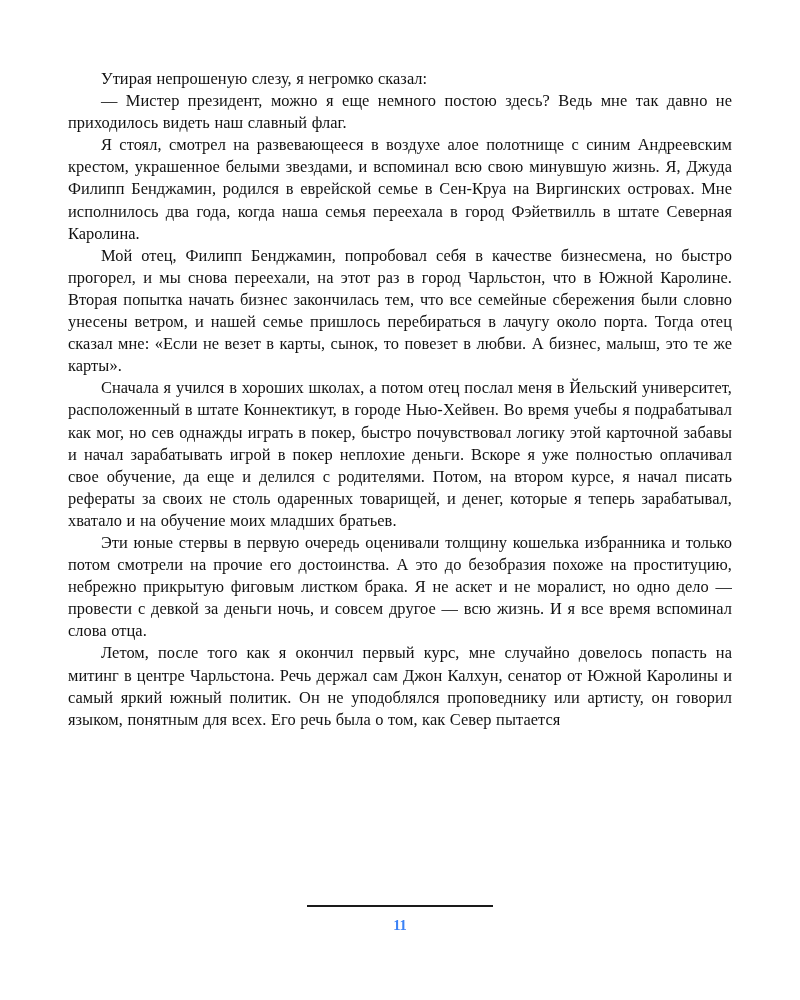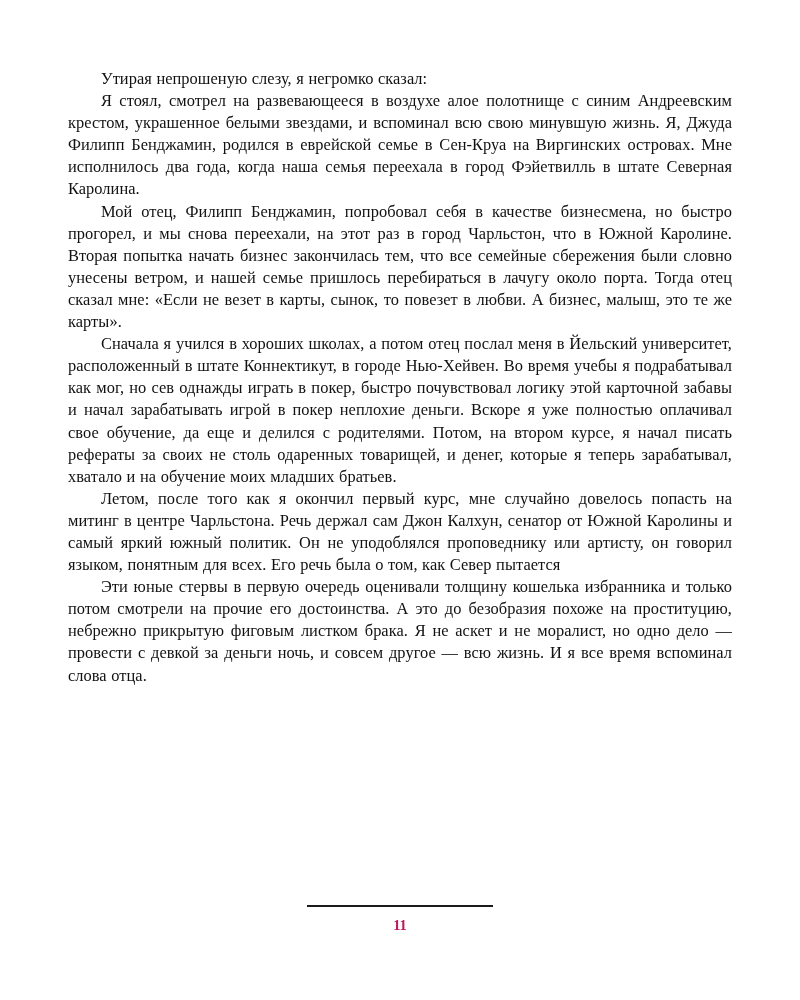--- a/index.html
+++ b/index.html
@@ -52,36 +52,37 @@
   .footer-rule {
     width: 186px;
     height: 2px;
     background: #1a1a1a;
     margin: 0 auto 10px auto;
   }
   .page-number {
     font-family: "Liberation Serif", serif;
     font-size: 14.5px;
     font-weight: bold;
-    color: #be185d;
+    color: #3b82f6;
     line-height: 16px;
   }
 </style>
 </head>
 <body>
 
 <div class="page">
 
   <div class="text-body">
     <p class="para">Утирая непрошеную слезу, я негромко сказал:</p>
+    <p class="para dash">— Мистер президент, можно я еще немного постою здесь? Ведь мне так давно не приходилось видеть наш славный флаг.</p>
     <p class="para">Я стоял, смотрел на развевающееся в воздухе алое полотнище с синим Андреевским крестом, украшенное белыми звездами, и вспоминал всю свою минувшую жизнь. Я, Джуда Филипп Бенджамин, родился в еврейской семье в Сен-Круа на Виргинских островах. Мне исполнилось два года, когда наша семья переехала в город Фэйетвилль в штате Северная Каролина.</p>
     <p class="para">Мой отец, Филипп Бенджамин, попробовал себя в качестве бизнесмена, но быстро прогорел, и мы снова переехали, на этот раз в город Чарльстон, что в Южной Каролине. Вторая попытка начать бизнес закончилась тем, что все семейные сбережения были словно унесены ветром, и нашей семье пришлось перебираться в лачугу около порта. Тогда отец сказал мне: «Если не везет в карты, сынок, то повезет в любви. А бизнес, малыш, это те же карты».</p>
     <p class="para">Сначала я учился в хороших школах, а потом отец послал меня в Йельский университет, расположенный в штате Коннектикут, в городе Нью-Хейвен. Во время учебы я подрабатывал как мог, но сев однажды играть в покер, быстро почувствовал логику этой карточной забавы и начал зарабатывать игрой в покер неплохие деньги. Вскоре я уже полностью оплачивал свое обучение, да еще и делился с родителями. Потом, на втором курсе, я начал писать рефераты за своих не столь одаренных товарищей, и денег, которые я теперь зарабатывал, хватало и на обучение моих младших братьев.</p>
+    <p class="para">Эти юные стервы в первую очередь оценивали толщину кошелька избранника и только потом смотрели на прочие его достоинства. А это до безобразия похоже на проституцию, небрежно прикрытую фиговым листком брака. Я не аскет и не моралист, но одно дело — провести с девкой за деньги ночь, и совсем другое — всю жизнь. И я все время вспоминал слова отца.</p>
     <p class="para">Летом, после того как я окончил первый курс, мне случайно довелось попасть на митинг в центре Чарльстона. Речь держал сам Джон Калхун, сенатор от Южной Каролины и самый яркий южный политик. Он не уподоблялся проповеднику или артисту, он говорил языком, понятным для всех. Его речь была о том, как Север пытается</p>
-    <p class="para">Эти юные стервы в первую очередь оценивали толщину кошелька избранника и только потом смотрели на прочие его достоинства. А это до безобразия похоже на проституцию, небрежно прикрытую фиговым листком брака. Я не аскет и не моралист, но одно дело — провести с девкой за деньги ночь, и совсем другое — всю жизнь. И я все время вспоминал слова отца.</p>
   </div>
 
   <div class="footer">
     <div class="footer-rule"></div>
     <div class="page-number">11</div>
   </div>
 
 </div>
 
 </body></html>

